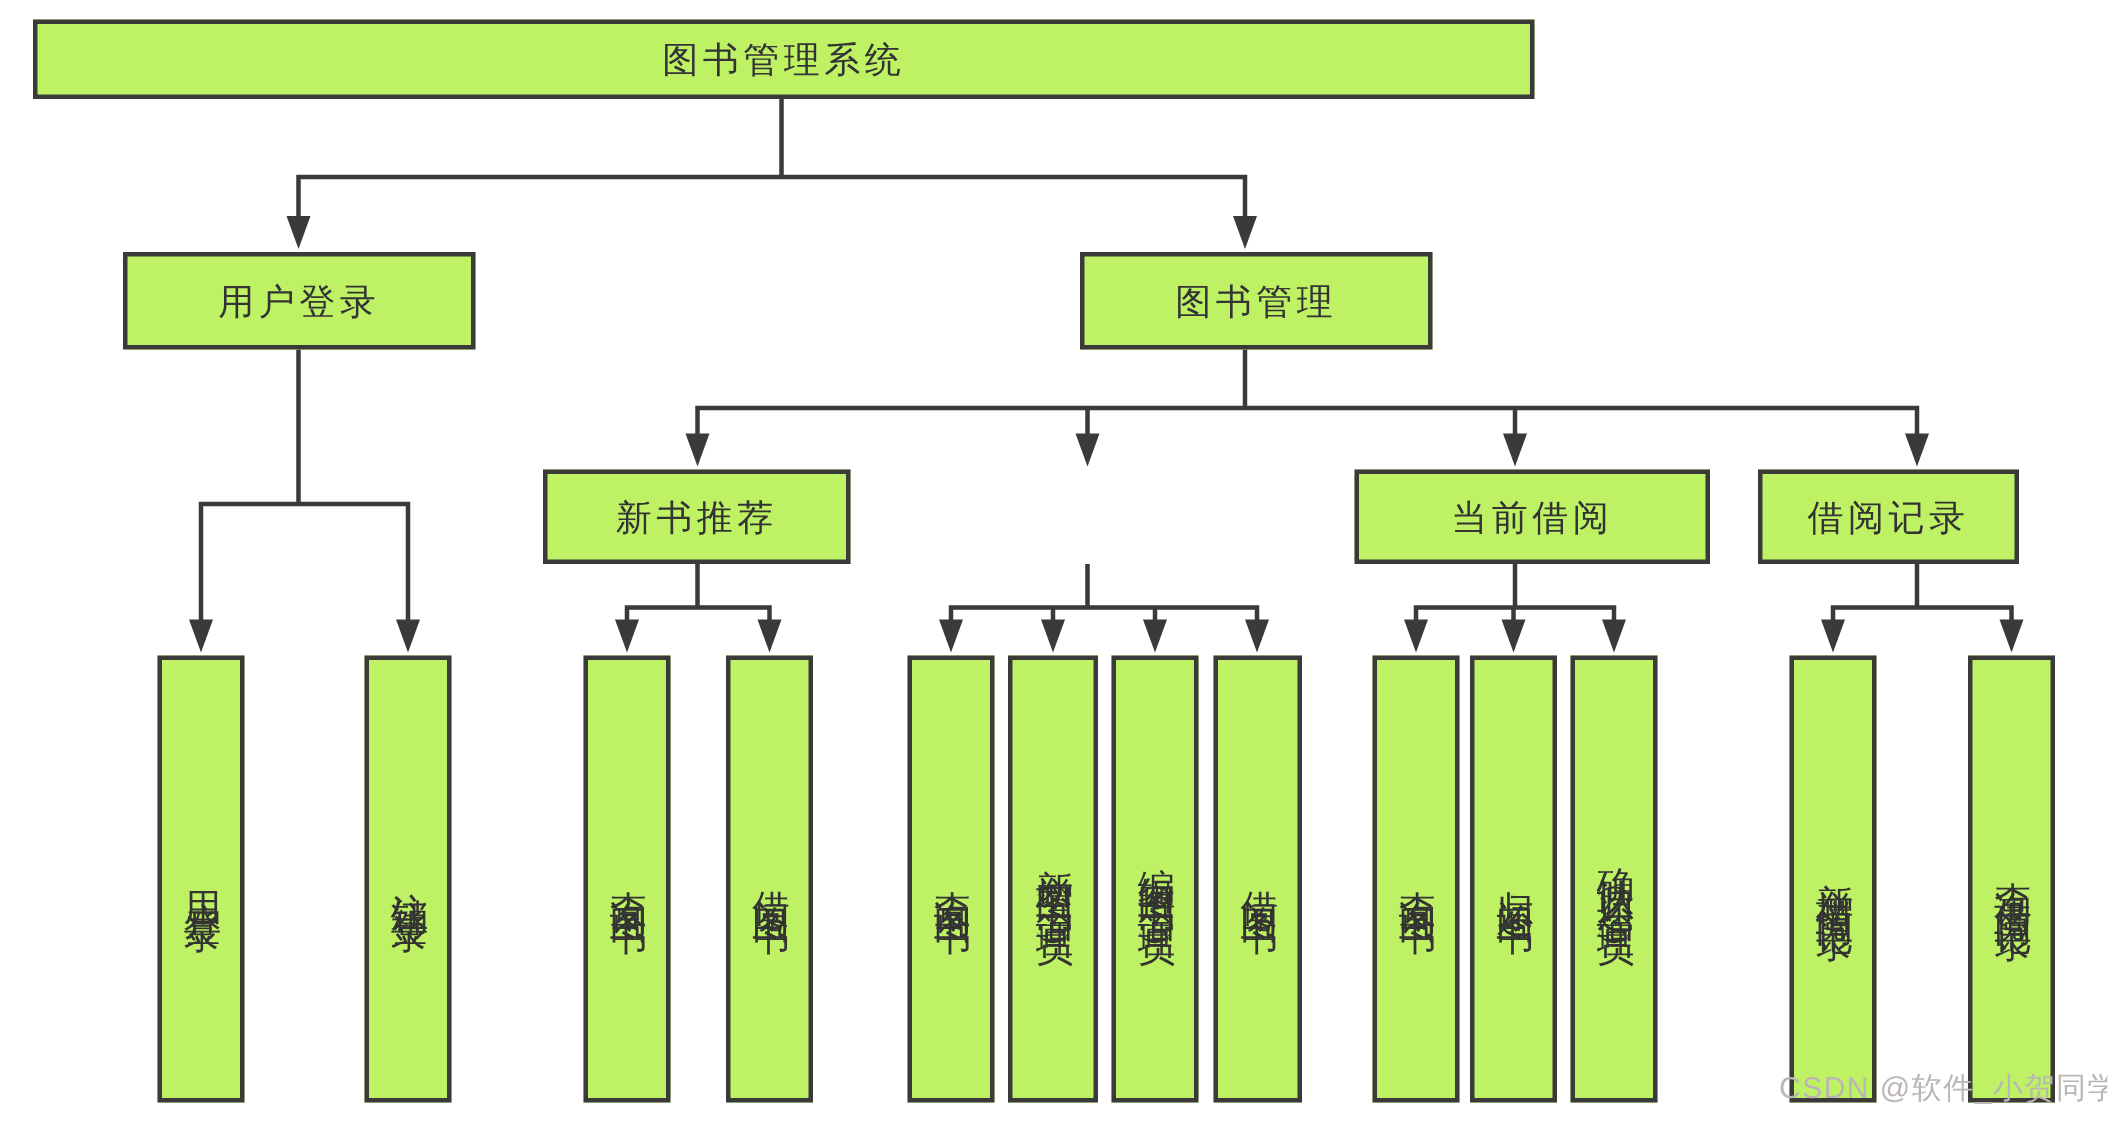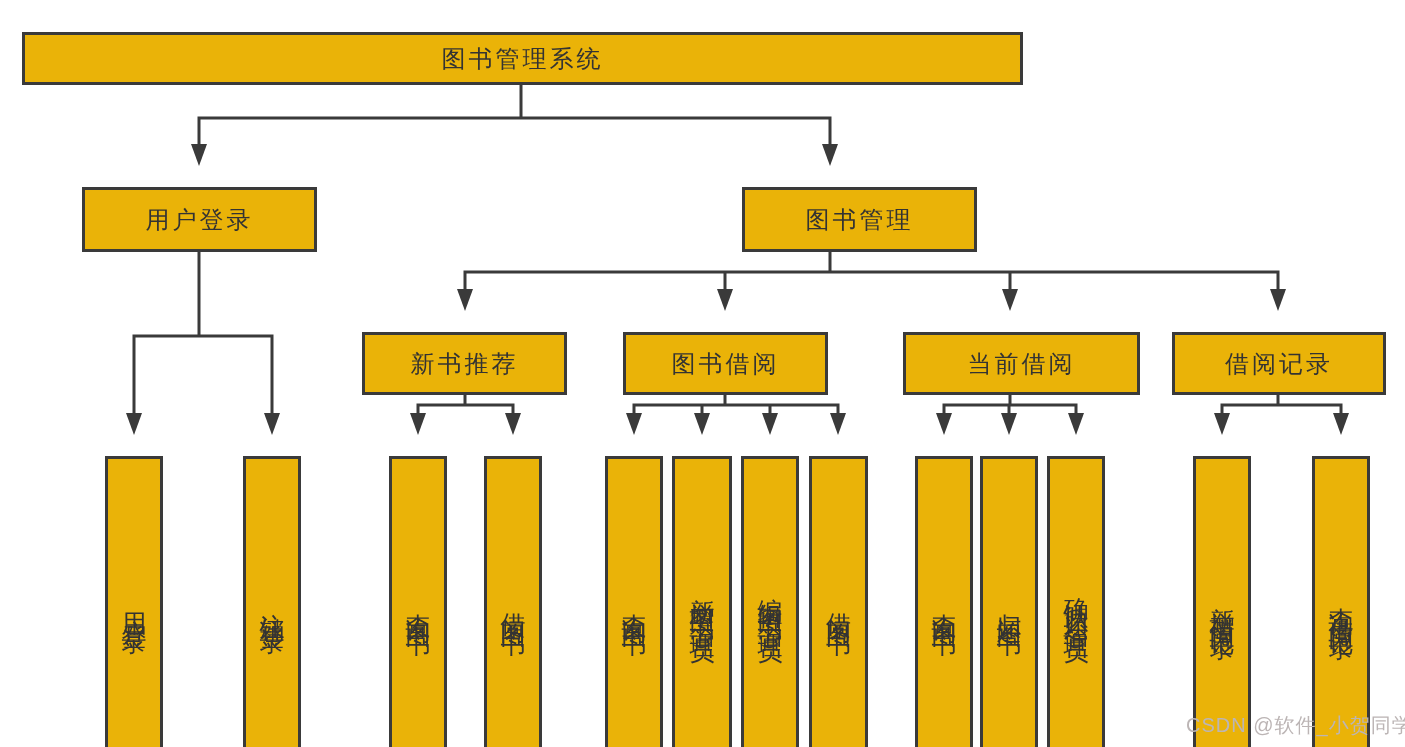--- a/index.html
+++ b/index.html
@@ -12,28 +12,27 @@
     font-family: "Liberation Sans", sans-serif;
     overflow: hidden;
   }
   .wires {
     position: absolute;
     left: 0; top: 0;
     width: 1405px; height: 747px;
   }
   .box {
     position: absolute;
-    background: #eab308;
+    background: #bef264;
     border: 3px solid #3a3a3a;
     display: flex;
     align-items: center;
     justify-content: center;
     color: #333333;
     text-align: center;
-    margin-top: 19px;
   }
   .hbox {
     font-size: 24px;
     letter-spacing: 3px;
     white-space: nowrap;
   }
   .leaf {
     top: 437px;
     height: 298px;
     width: 58px;
@@ -102,26 +101,25 @@
       <path d="M1068 413 L1084 413 L1076 435 Z"></path>
 
       <path d="M1214 413 L1230 413 L1222 435 Z"></path>
       <path d="M1333 413 L1349 413 L1341 435 Z"></path>
     </g>
   </svg>
 
   <div class="box hbox root">图书管理系统</div>
 
   <div class="box hbox lvl2" style="left:82px;">用户登录</div>
-  <div class="box hbox lvl2" style="left:742px;">图书管理</div>
+  <div class="box hbox lvl2" style="left:720px;">图书管理</div>
 
   <div class="box hbox lvl3" style="left:362px;width:205px;">新书推荐</div>
-  <div class="box hbox lvl3" style="left:623px;width:205px;">图书借阅</div>
   <div class="box hbox lvl3" style="left:903px;width:237px;">当前借阅</div>
-  <div class="box hbox lvl3" style="left:1172px;width:214px;">借阅记录</div>
+  <div class="box hbox lvl3" style="left:1172px;width:174px;">借阅记录</div>
 
   <div class="box leaf" style="left:105px;">用户登录</div>
   <div class="box leaf" style="left:243px;">注销登录</div>
 
   <div class="box leaf" style="left:389px;">查询图书</div>
   <div class="box leaf" style="left:484px;">借阅图书</div>
 
   <div class="box leaf" style="left:605px;">查询图书</div>
   <div class="box leaf" style="left:672px;width:60px;">新增图书（管理员）</div>
   <div class="box leaf" style="left:741px;">编辑图书（管理员）</div>

